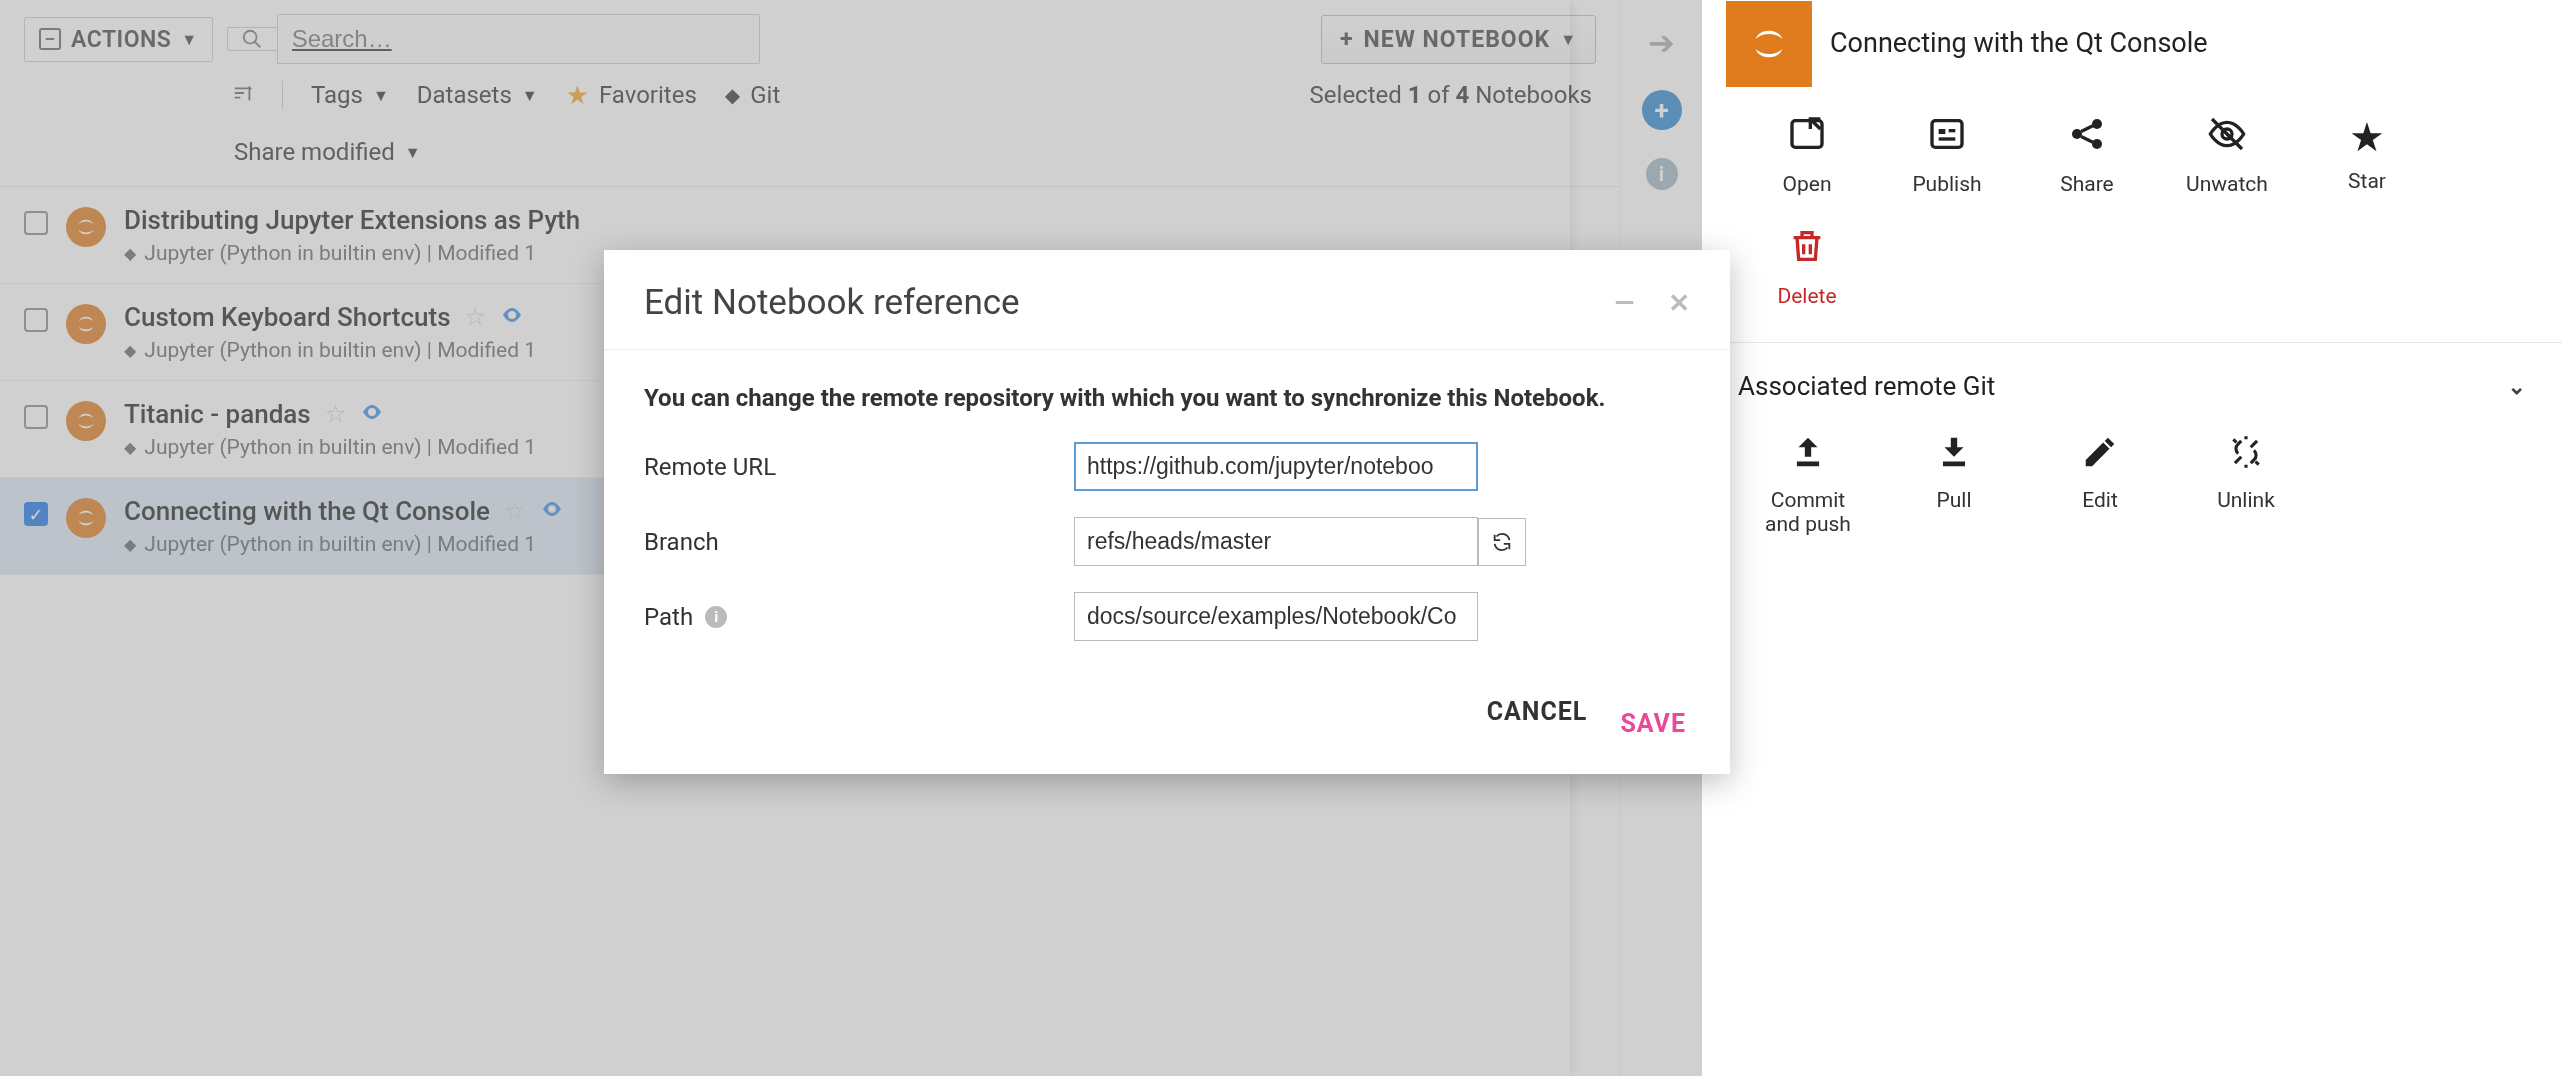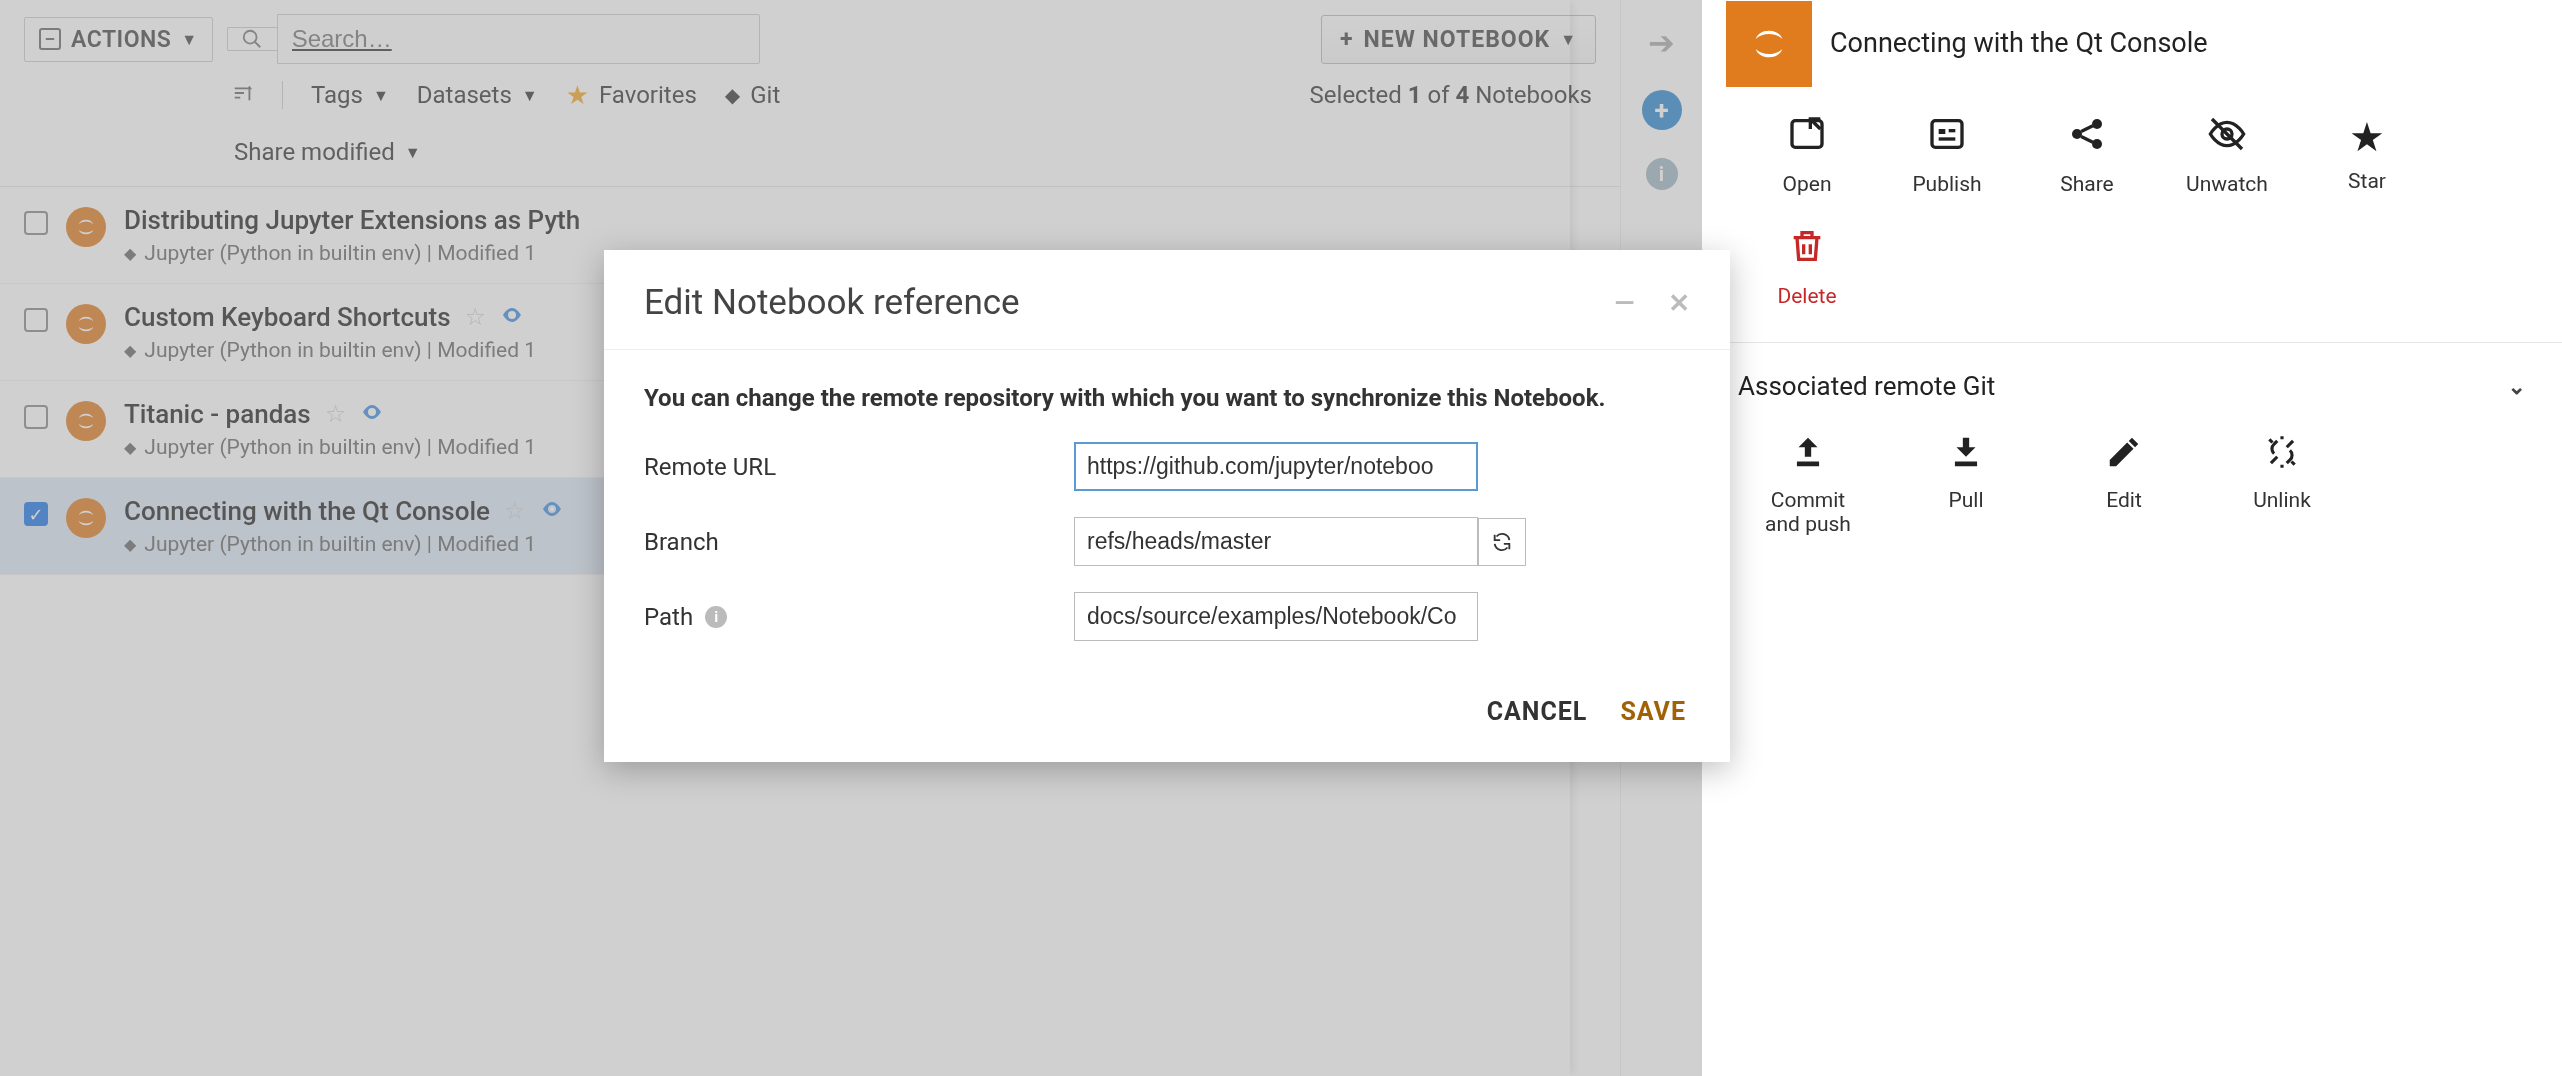--- a/index.html
+++ b/index.html
@@ -240,21 +240,21 @@
 
   .section-divider {
     border-top:1px solid #e6e6e6;
     display:flex; align-items:center; justify-content:space-between;
     padding: 28px 36px;
     font-size:26px; color:#222;
   }
   .chev-down { font-size:22px; color:#444; font-weight:700; }
 
   .git-actions {
-    display:flex; gap:58px;
+    display:flex; gap:46px;
     padding: 4px 40px 0 56px;
   }
   .git-act {
     display:flex; flex-direction:column; align-items:center; gap:8px;
     font-size:21px; color:#333; text-align:center; cursor:pointer;
     width: 100px;
   }
   .git-act .ico { font-size:38px; color:#222; }
 
   
@@ -324,21 +324,21 @@
     font-size:22px; cursor:pointer;
   }
   .modal-footer {
     display:flex; justify-content:flex-end;
     gap:33px;
     padding: 20px 44px 36px 44px;
     font-size:25px; font-weight:700;
     letter-spacing:1px;
   }
   .btn-cancel { color:#333; cursor:pointer; }
-  .btn-save { color:#a16207; cursor:pointer; }
+  .btn-save { color:#ec4899; cursor:pointer;margin-top:12px; }
 
   .caret-down { font-size:16px; }
 </style>
 </head>
 <body>
 
 <div class="main-area">
 
   <div class="toolbar">
     <div class="actions-btn">

